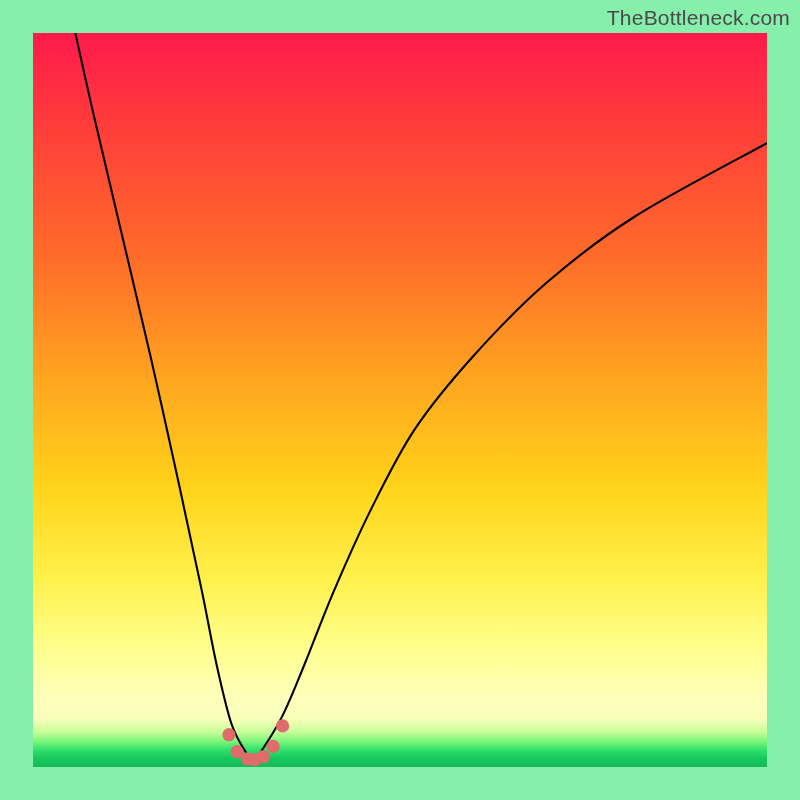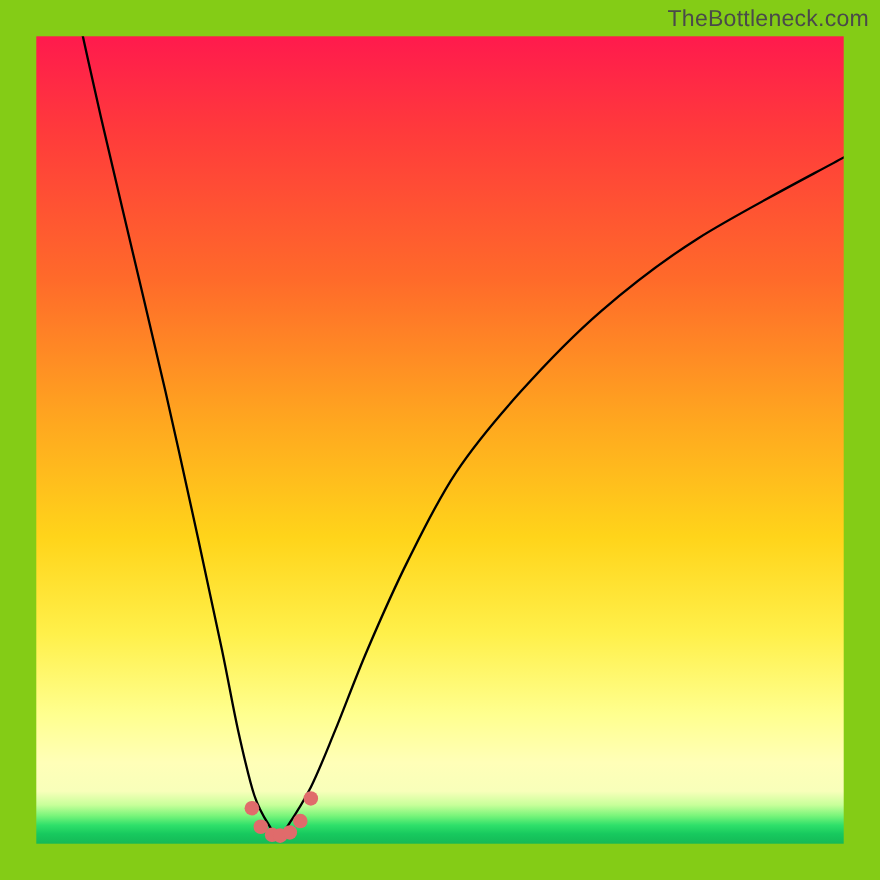--- a/index.html
+++ b/index.html
@@ -7,21 +7,21 @@
     padding: 0;
     width: 800px;
     height: 800px;
     overflow: hidden;
     background: #000;
     font-family: Arial, Helvetica, sans-serif;
   }
   .frame {
     position: absolute;
     inset: 0;
-    background: #84cc16;
+    background: #86efac;
     text-align: center;
   }
   .plot {
     position: absolute;
     left: 33px;
     top: 33px;
     width: 734px;
     height: 734px;
     
     background: linear-gradient(

